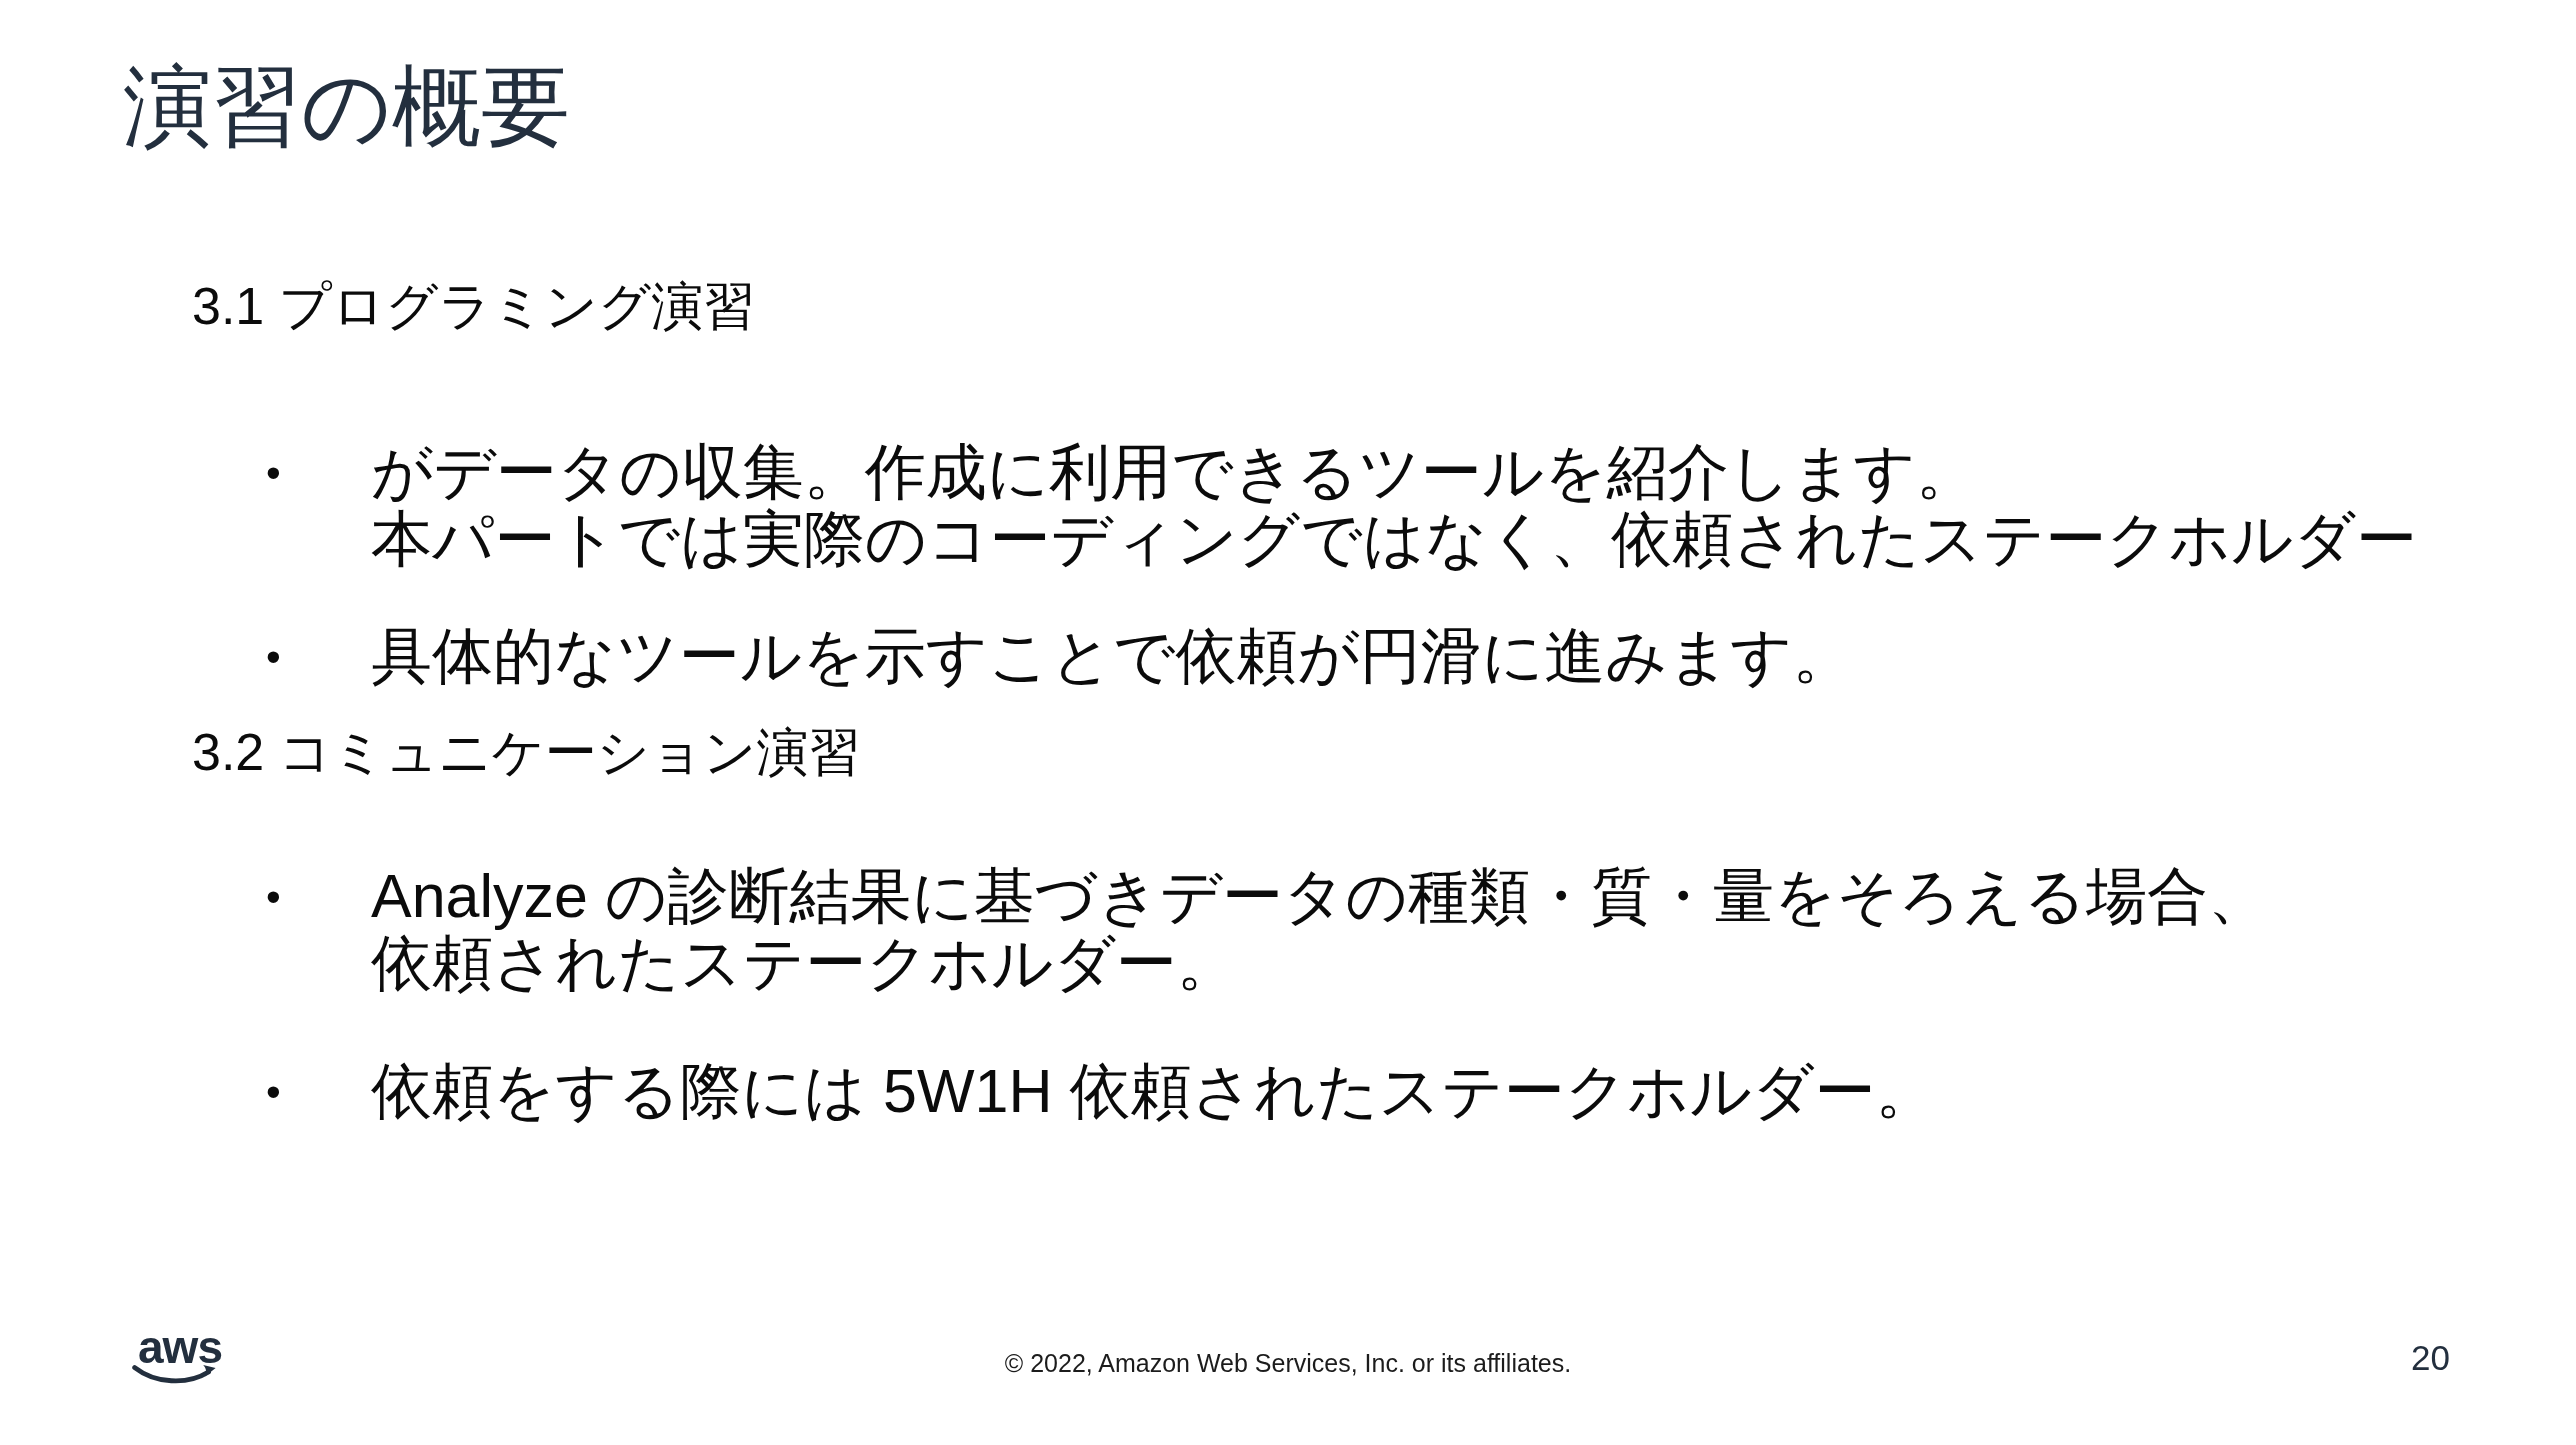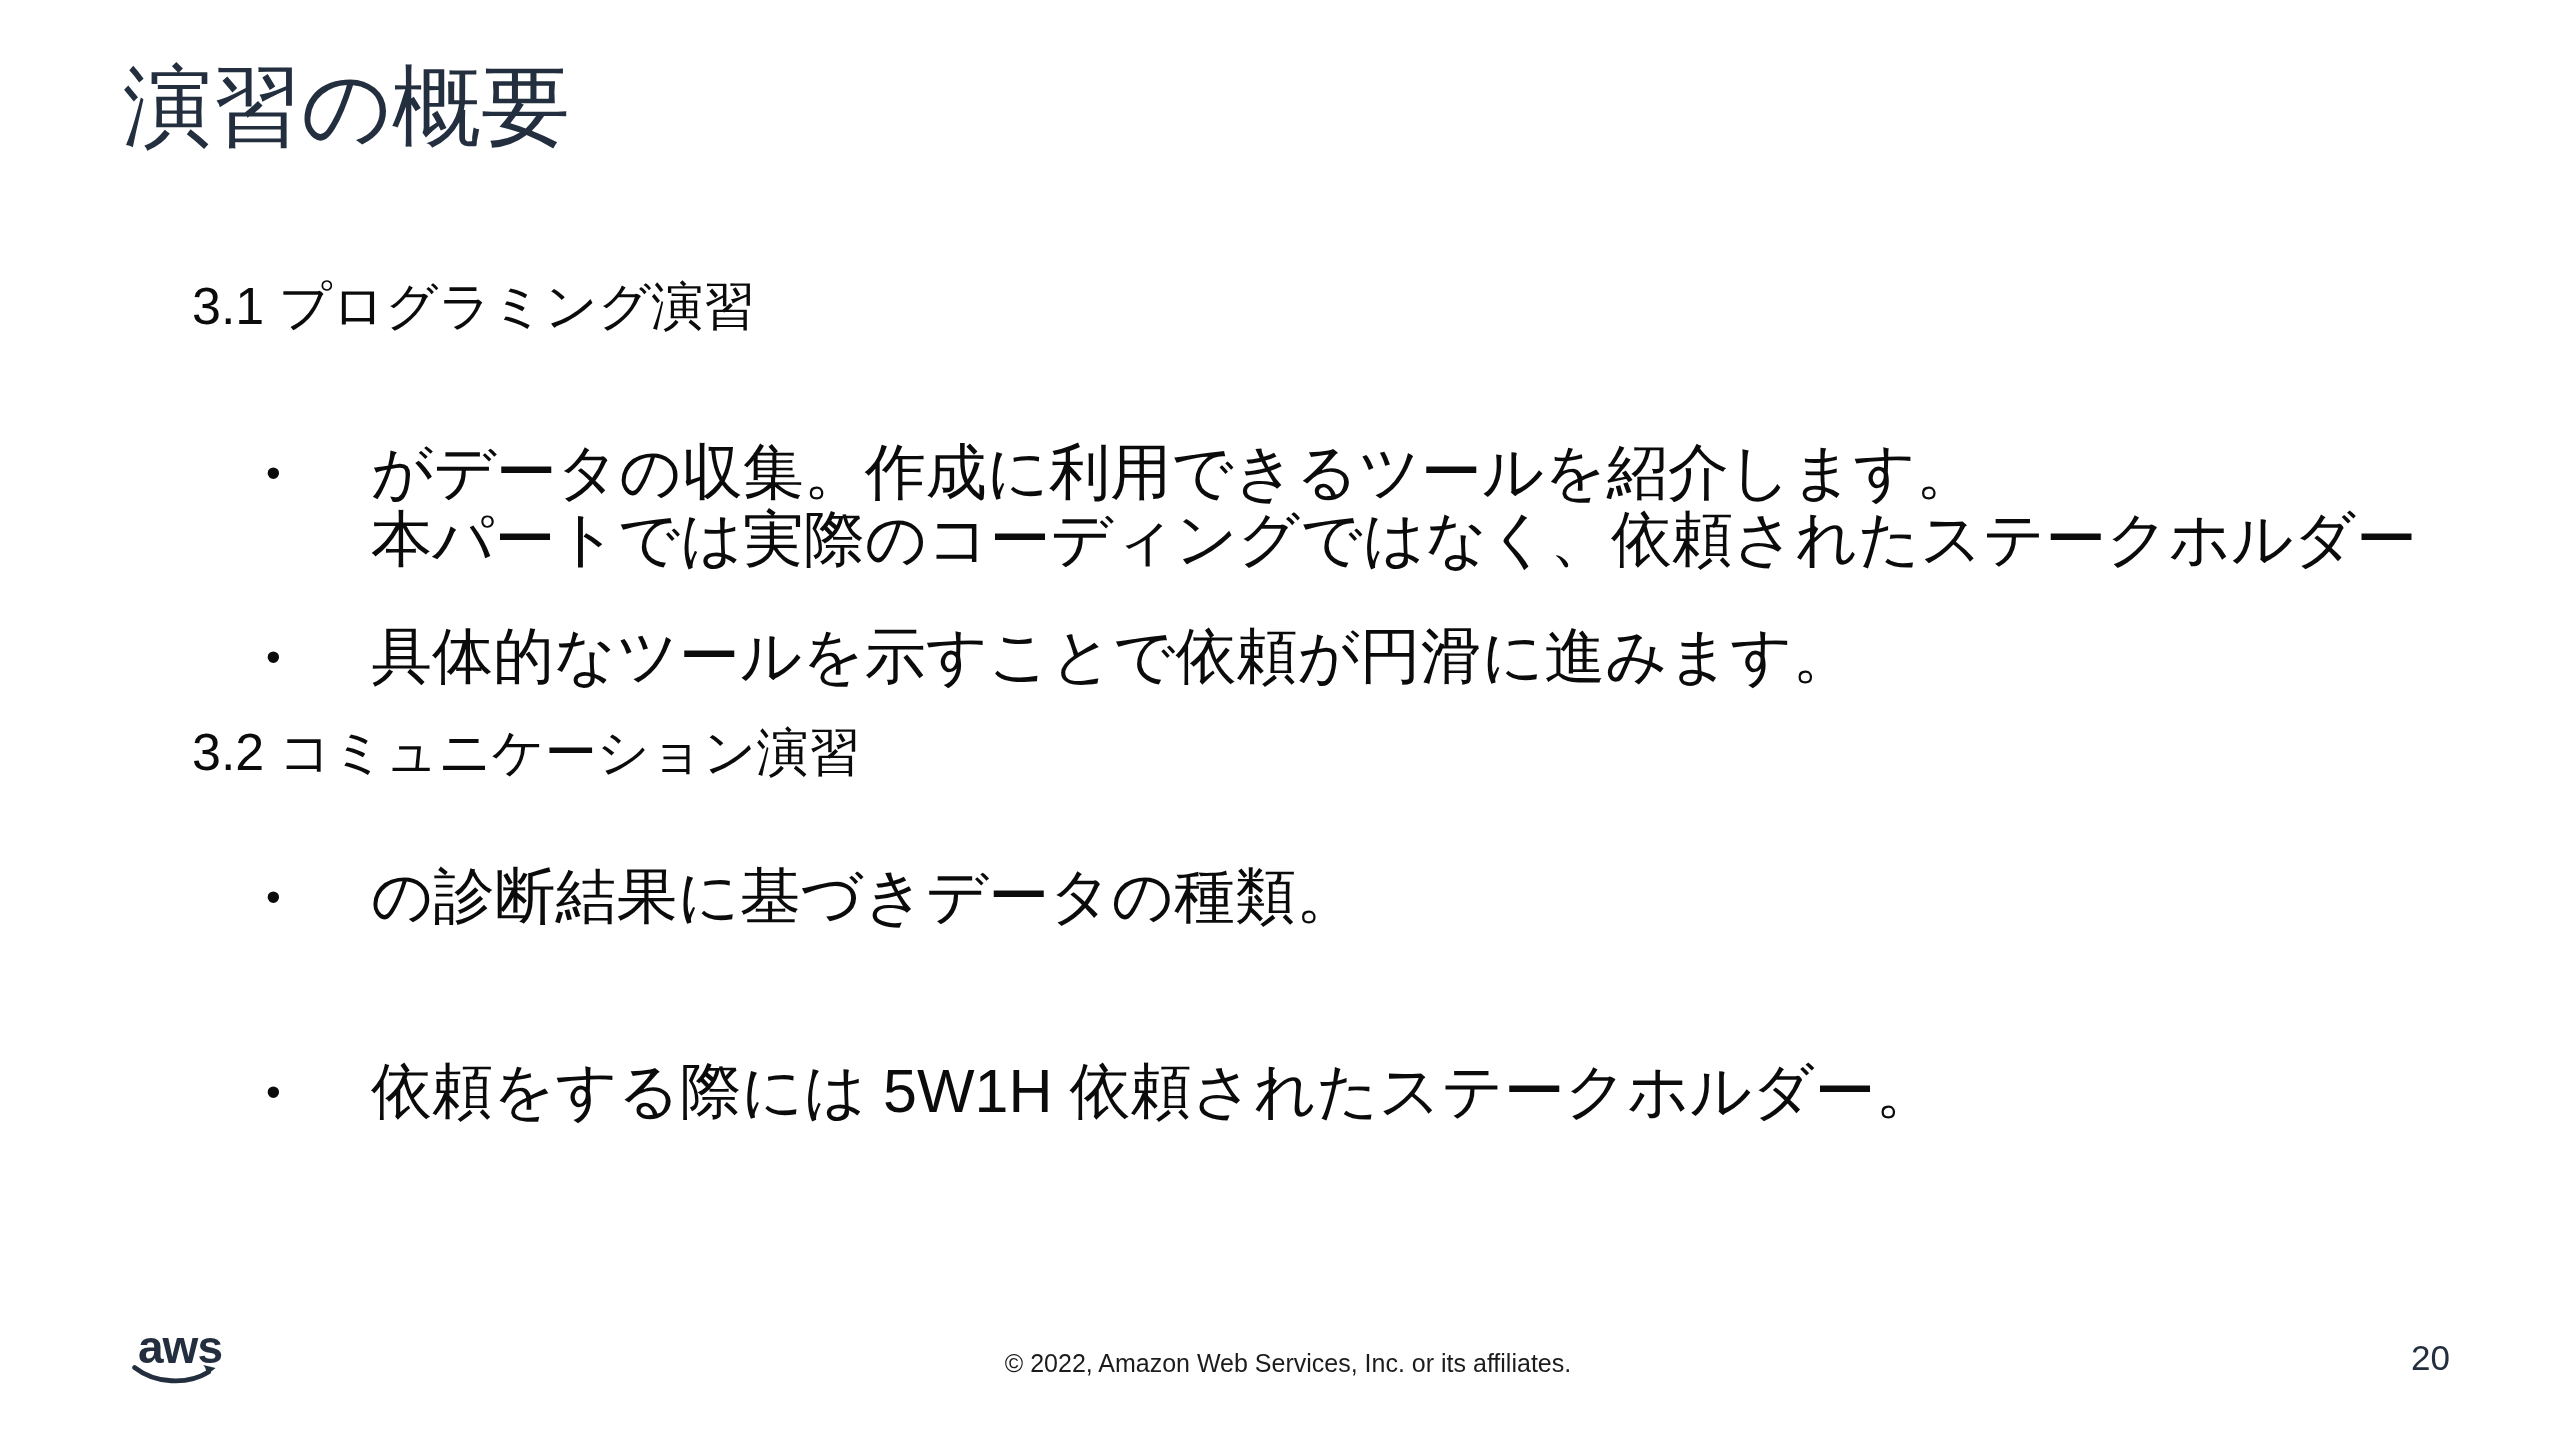--- a/index.html
+++ b/index.html
@@ -123,21 +123,22 @@
     <span class="btext">
       <span class="line">具体的なツールを示すことで依頼が円滑に進みます。</span>
     </span>
   </div>
 
   <h2 class="section-heading sh2">3.2 コミュニケーション演習</h2>
 
   <div class="bullet b3">
     <span class="marker">•</span>
     <span class="btext">
-      <span class="line">の診断結果に基づきデータの種類。</span>
+      <span class="line">Analyze の診断結果に基づきデータの種類・質・量をそろえる場合、</span>
+      <span class="line">依頼されたステークホルダー。</span>
     </span>
   </div>
 
   <div class="bullet b4">
     <span class="marker">•</span>
     <span class="btext">
       <span class="line">依頼をする際には 5W1H 依頼されたステークホルダー。</span>
     </span>
   </div>
 

